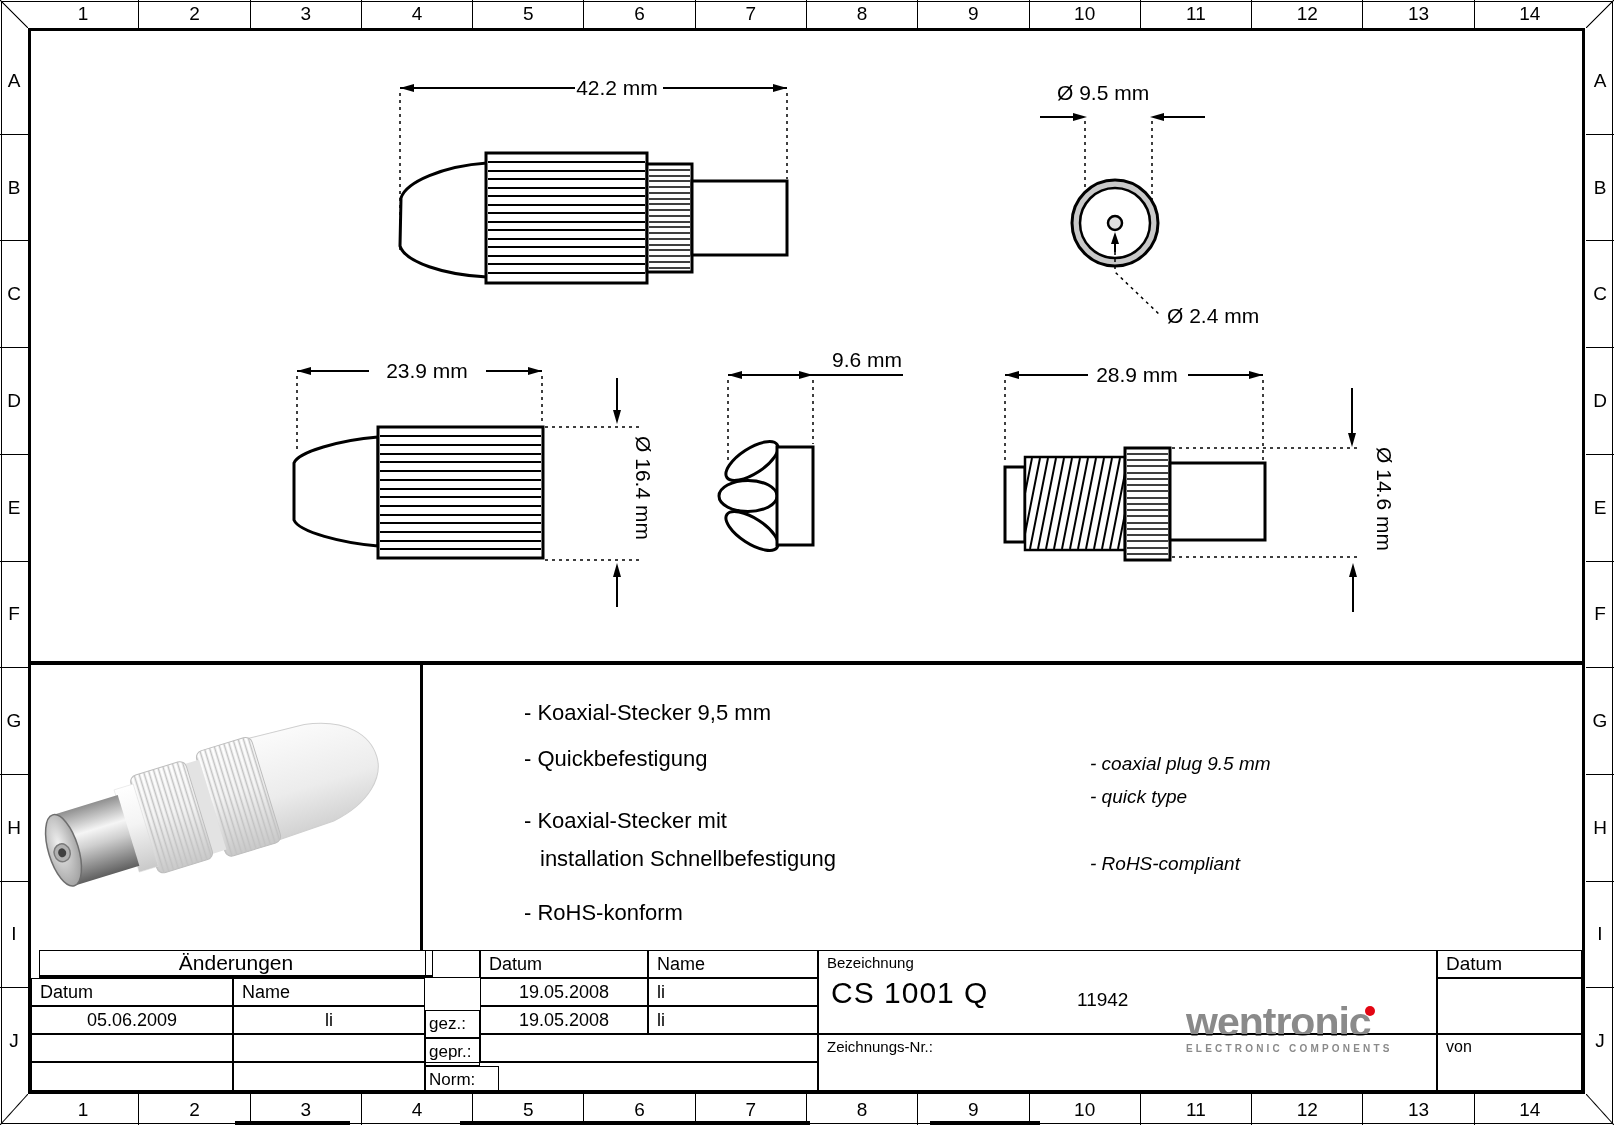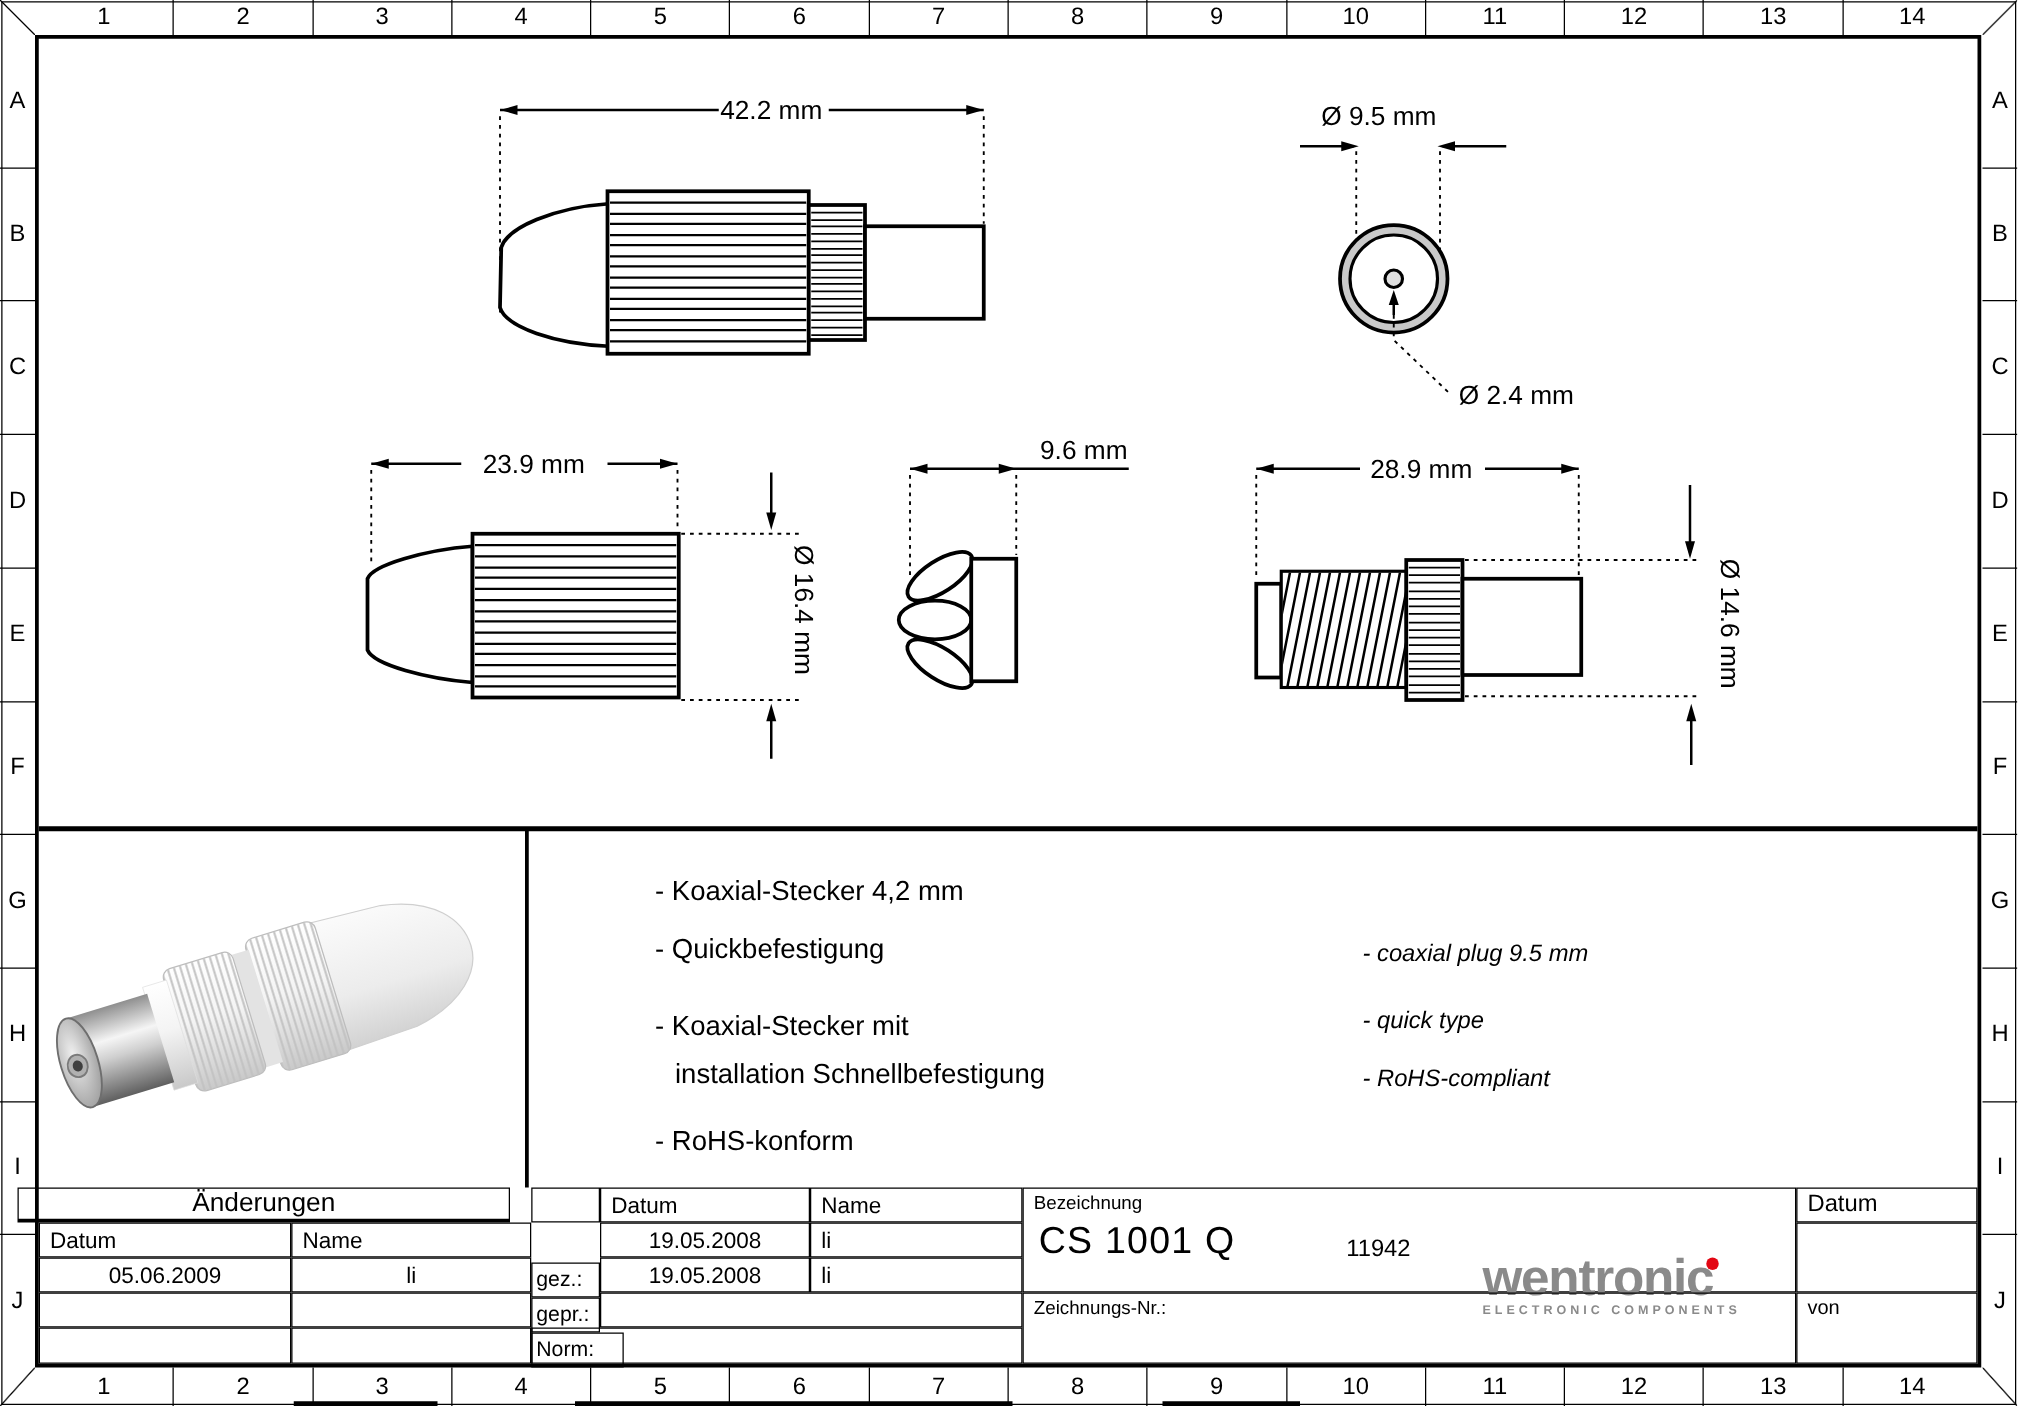--- a/index.html
+++ b/index.html
@@ -263,31 +263,31 @@
       <rect x="-88" y="-51" width="58" height="102" rx="7" fill="url(#gPlastic)" stroke="#bdbdbd" stroke-width="1"></rect>
       <rect x="-88" y="-51" width="58" height="102" rx="7" fill="url(#ribsP)"></rect>
       <rect x="-106" y="-43" width="20" height="86" fill="url(#gPlastic)" stroke="#dddddd" stroke-width="0.5"></rect>
       <rect x="-172" y="-37" width="68" height="74" fill="url(#gMetal)"></rect>
       <ellipse cx="-172" cy="0" rx="15" ry="37" fill="url(#gFace)" stroke="#6e6e6e" stroke-width="1.5"></ellipse>
       <ellipse cx="-174" cy="2" rx="8" ry="9" fill="#b0b0b0" stroke="#7a7a7a" stroke-width="1.5"></ellipse>
       <ellipse cx="-174" cy="2" rx="4" ry="4.5" fill="#3f3f3f"></ellipse>
     </g>
   </svg>
 
-  <div class="note note-de" style="left:524px;top:700px;">- Koaxial-Stecker 4,2 mm</div>
+  <div class="note note-de" style="left:524px;top:700px;">- Koaxial-Stecker 9,5 mm</div>
   <div class="note note-de" style="left:524px;top:746px;">- Quickbefestigung</div>
   <div class="note note-de" style="left:524px;top:808px;">- Koaxial-Stecker mit</div>
   <div class="note note-de" style="left:540px;top:846px;">installation Schnellbefestigung</div>
   <div class="note note-de" style="left:524px;top:900px;">- RoHS-konform</div>
 
   <div class="note note-en" style="left:1090px;top:753px;">- coaxial plug 9.5 mm</div>
-  <div class="note note-en" style="left:1090px;top:786px;margin-top:20px;">- quick type</div>
+  <div class="note note-en" style="left:1090px;top:786px;">- quick type</div>
   <div class="note note-en" style="left:1090px;top:853px;">- RoHS-compliant</div>
 
-  <div class="cell center thickb" style="left:14px;top:950px;width:394px;height:28px;font-size:21px;">Änderungen</div>
+  <div class="cell center thickb" style="left:39px;top:950px;width:394px;height:28px;font-size:21px;">Änderungen</div>
   <div class="cell" style="left:31px;top:978px;width:202px;height:28px;">Datum</div>
   <div class="cell" style="left:233px;top:978px;width:192px;height:28px;">Name</div>
   <div class="cell center" style="left:31px;top:1006px;width:202px;height:28px;">05.06.2009</div>
   <div class="cell center" style="left:233px;top:1006px;width:192px;height:28px;">li</div>
   <div class="cell" style="left:31px;top:1034px;width:202px;height:28px;"></div>
   <div class="cell" style="left:233px;top:1034px;width:192px;height:28px;"></div>
   <div class="cell" style="left:31px;top:1062px;width:202px;height:29px;"></div>
   <div class="cell" style="left:233px;top:1062px;width:192px;height:29px;"></div>
 
   <div class="cell" style="left:425px;top:950px;width:55px;height:28px;"></div>

